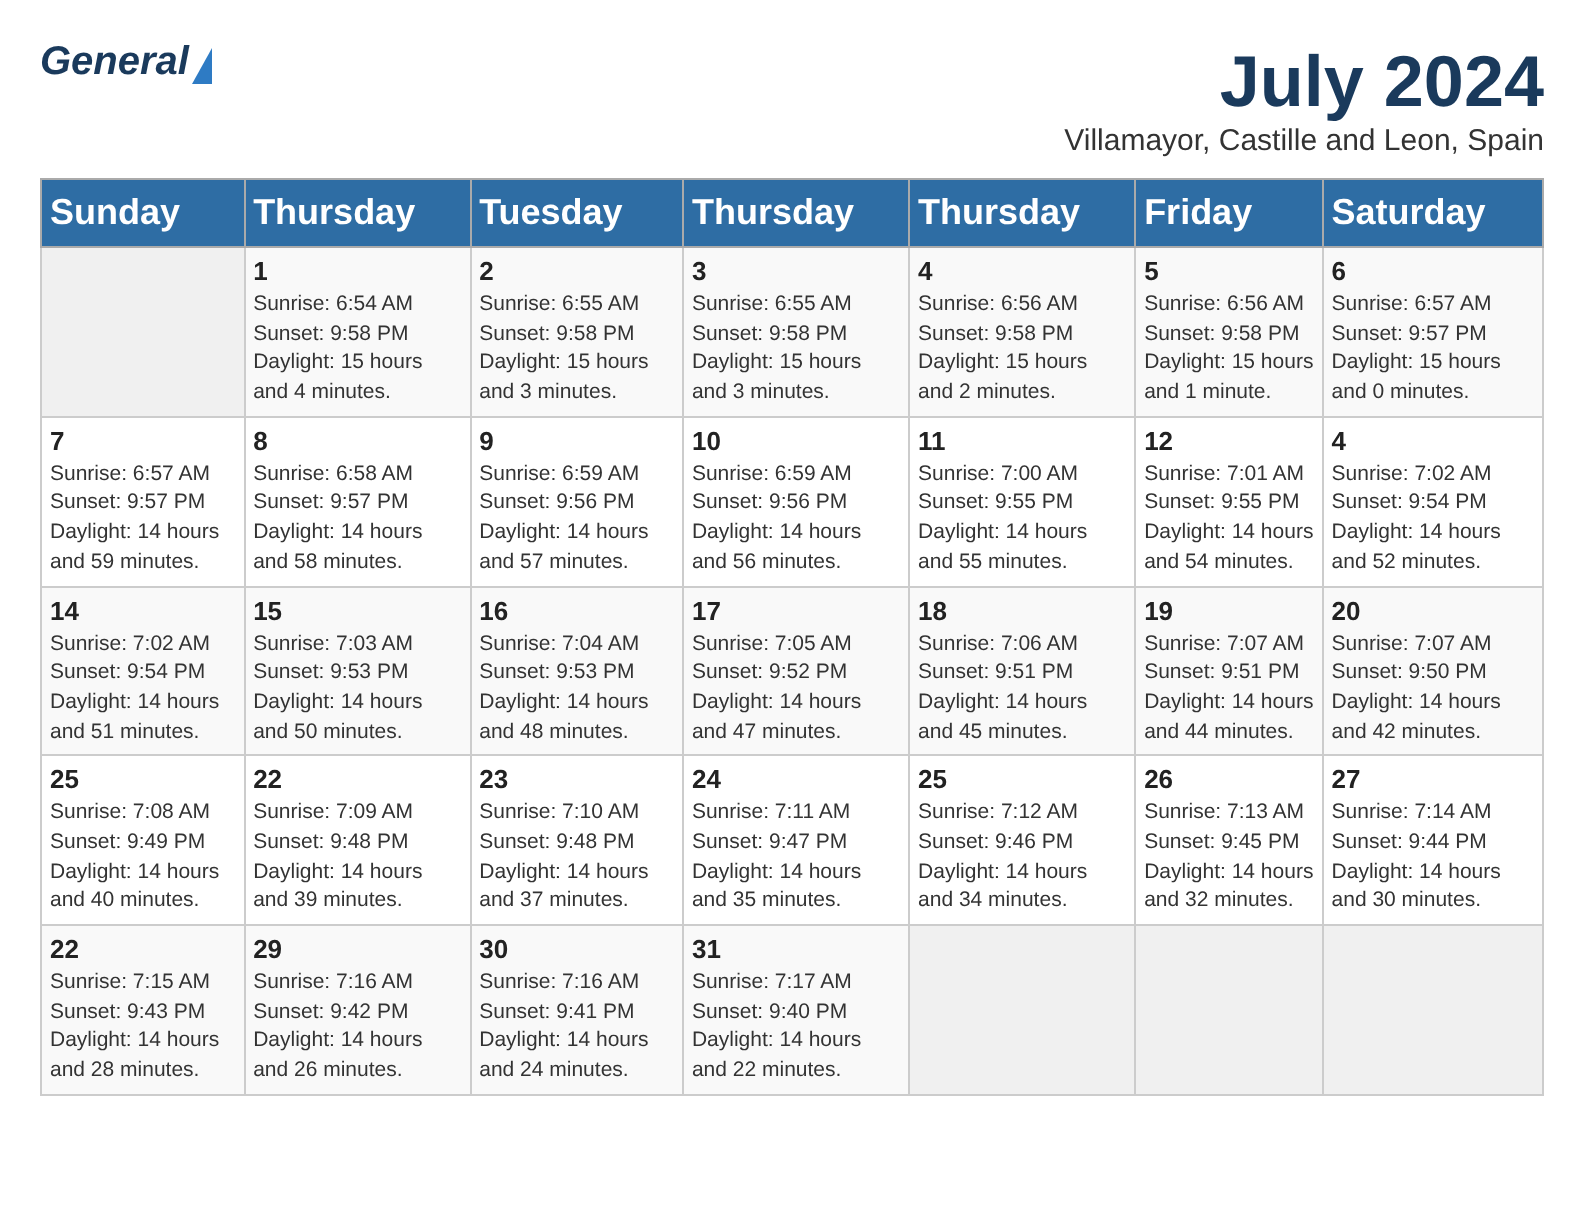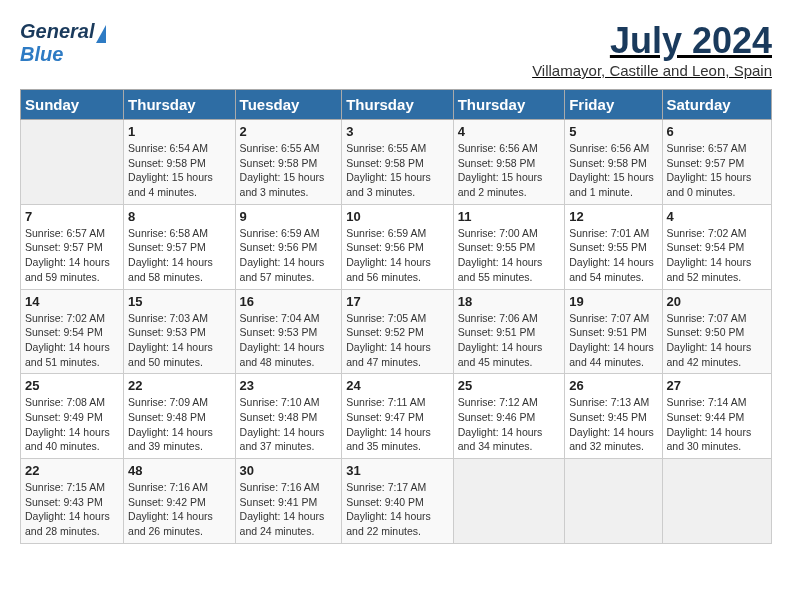--- a/index.html
+++ b/index.html
@@ -11,42 +11,41 @@
       padding: 20px;
     }
     .header-section {
       display: flex;
       justify-content: space-between;
       align-items: flex-start;
       margin-bottom: 10px;
     }
     .title-section {
       text-align: right;
-      text-decoration: underline;
     }
     .month-title {
       font-size: 36px;
       color: #1a3a5c;
       font-weight: bold;
     }
     .location-title {
       font-size: 15px;
       color: #333;
     }
     table {
       width: 100%;
       border-collapse: collapse;
       font-size: 11px;
     }
     thead tr th {
       background-color: #2e6da4;
       color: #fff;
       padding: 6px 4px;
       text-align: left;
-      font-size: 15px;
+      font-size: 18px;
       border: 1px solid #aaa;
     }
     tbody tr td {
       border: 1px solid #ccc;
       vertical-align: top;
       padding: 4px;
       height: 80px;
       background: #fff;
     }
     tbody tr:nth-child(odd) td {
@@ -93,23 +92,20 @@
     }
   </style>
 </head>
 <body>
 
 <div class="header-section">
   <div class="logo-wrapper">
     <div>
       <div>
         <span class="logo-text-general">General</span><span class="logo-triangle"></span>
-      </div>
-      <div>
-        <span class="logo-text-blue">Blue</span>
       </div>
     </div>
   </div>
   <div class="title-section">
     <div class="month-title">July 2024</div>
     <div class="location-title">Villamayor, Castille and Leon, Spain</div>
   </div>
 </div>
 
 <table>
@@ -241,21 +237,21 @@
           <span class="day-number">27</span>
           <div class="day-info">Sunrise: 7:14 AM<br>Sunset: 9:44 PM<br>Daylight: 14 hours and 30 minutes.</div>
         </td>
       </tr>
       <tr>
         <td>
           <span class="day-number">22</span>
           <div class="day-info">Sunrise: 7:15 AM<br>Sunset: 9:43 PM<br>Daylight: 14 hours and 28 minutes.</div>
         </td>
         <td>
-          <span class="day-number">48</span>
+          <span class="day-number">29</span>
           <div class="day-info">Sunrise: 7:16 AM<br>Sunset: 9:42 PM<br>Daylight: 14 hours and 26 minutes.</div>
         </td>
         <td>
           <span class="day-number">30</span>
           <div class="day-info">Sunrise: 7:16 AM<br>Sunset: 9:41 PM<br>Daylight: 14 hours and 24 minutes.</div>
         </td>
         <td>
           <span class="day-number">31</span>
           <div class="day-info">Sunrise: 7:17 AM<br>Sunset: 9:40 PM<br>Daylight: 14 hours and 22 minutes.</div>
         </td>

